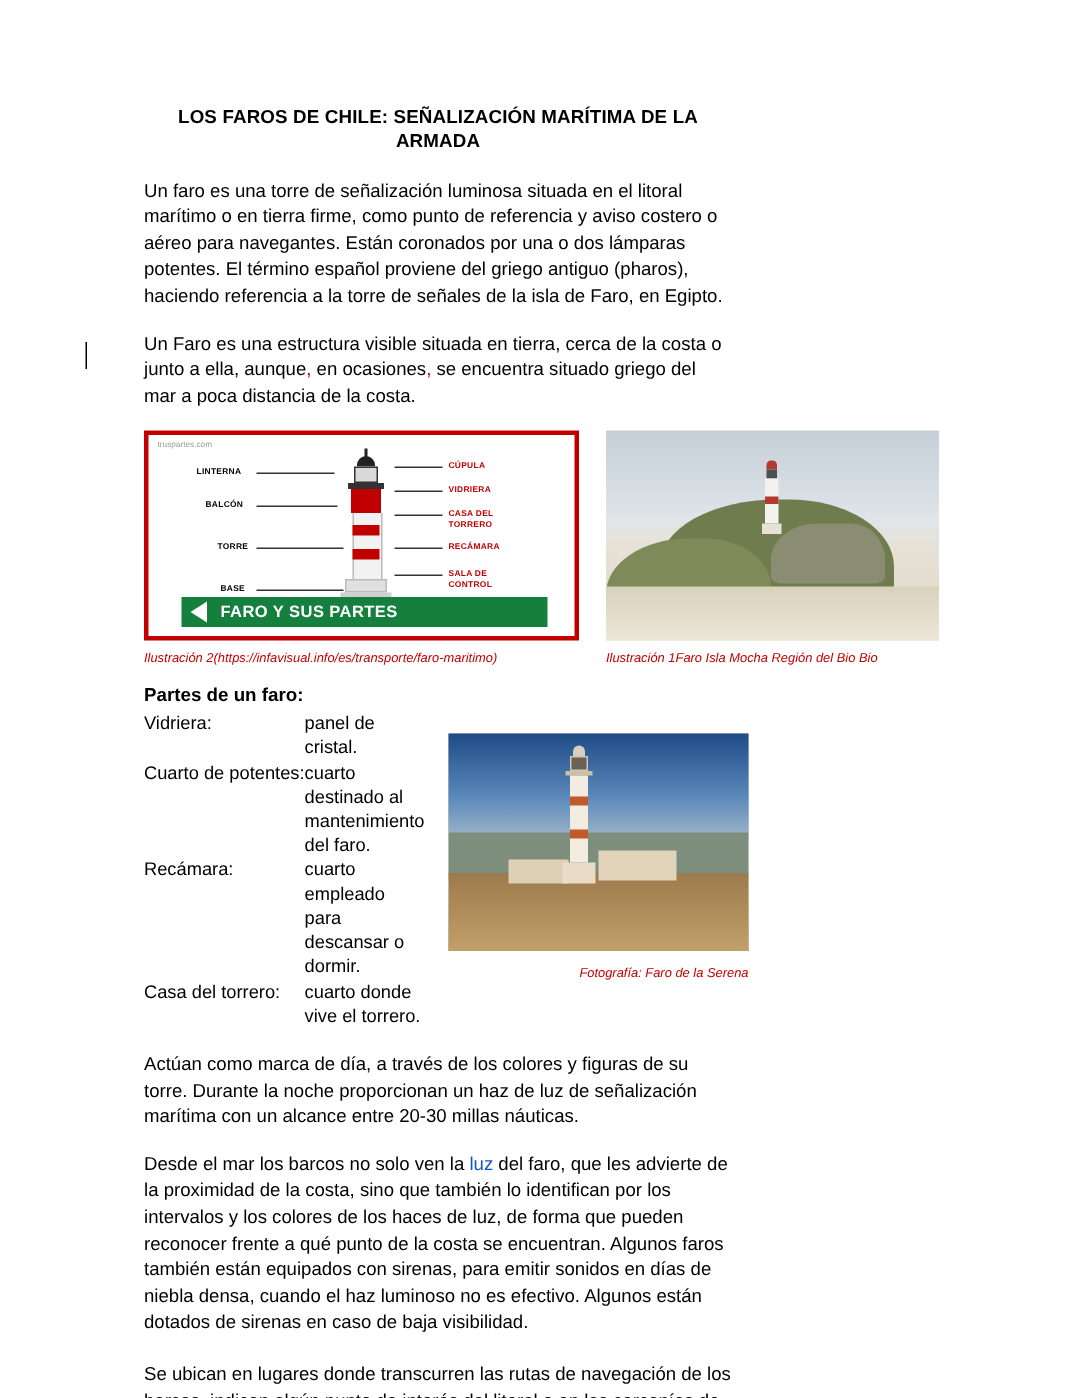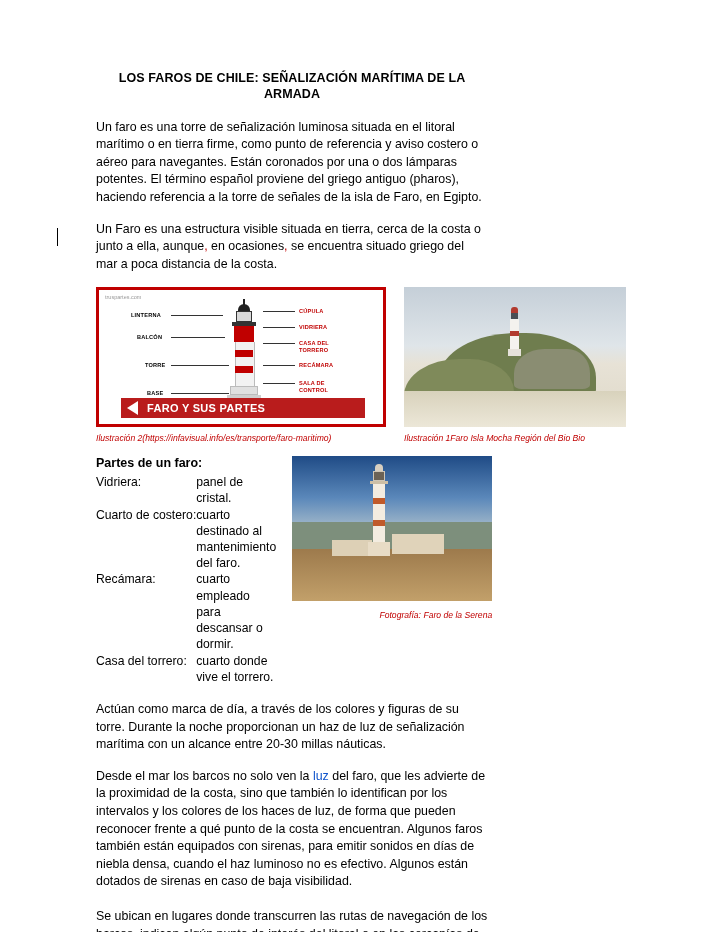--- a/index.html
+++ b/index.html
@@ -149,21 +149,21 @@
   }
   .t-plinth {
     position: absolute; left: 0px; top: 91px;
     width: 34px; height: 6px;
     background: #cfcfcf;
   }
   .banner {
     position: absolute;
     left: 22px; bottom: 6px;
     width: 244px; height: 20px;
-    background: #b91c1c;
+    background: #15803d;
     display: flex;
     align-items: center;
     padding-left: 26px;
     box-sizing: border-box;
   }
   .banner span {
     color: #ffffff;
     font-weight: bold;
     font-size: 11px;
     letter-spacing: 0.3px;
@@ -222,21 +222,21 @@
   .pm-t-top { position:absolute; left:3px; top:0; width:7px; height:6px; background:#b23a2e; border-radius:3px 3px 0 0;}
   .pm-t-lant { position:absolute; left:3px; top:6px; width:7px; height:6px; background:#4a4f55;}
   .pm-t-body { position:absolute; left:2px; top:12px; width:9px; height:30px; background:#f4f2ee;}
   .pm-t-band { position:absolute; left:2px; top:24px; width:9px; height:5px; background:#b23a2e;}
   .pm-t-base { position:absolute; left:0; top:42px; width:13px; height:7px; background:#e6e2da;}
   
   .parts-wrap {
     display: flex;
     gap: 16px;
     margin-top: 12px;
-    align-items: flex-start;
+    align-items: center;
   }
   .parts-col { width: 320px; }
   .parts-heading {
     font-size: 12.5px;
     font-weight: bold;
     margin: 0 0 4px 0;
   }
   .parts-table {
     border-collapse: collapse;
     width: 100%;
@@ -392,21 +392,21 @@
   <div class="parts-wrap">
     <div class="parts-col">
       <div class="parts-heading">Partes de un faro:</div>
       <table class="parts-table">
         <tbody>
           <tr>
             <td class="term">Vidriera:</td>
             <td>panel de cristal.</td>
           </tr>
           <tr>
-            <td class="term">Cuarto de costero:</td>
+            <td class="term">Cuarto de potentes:</td>
             <td>cuarto destinado al mantenimiento del faro.</td>
           </tr>
           <tr>
             <td class="term">Recámara:</td>
             <td>cuarto empleado para descansar o dormir.</td>
           </tr>
           <tr>
             <td class="term">Casa del torrero:</td>
             <td>cuarto donde vive el torrero.</td>
           </tr>

